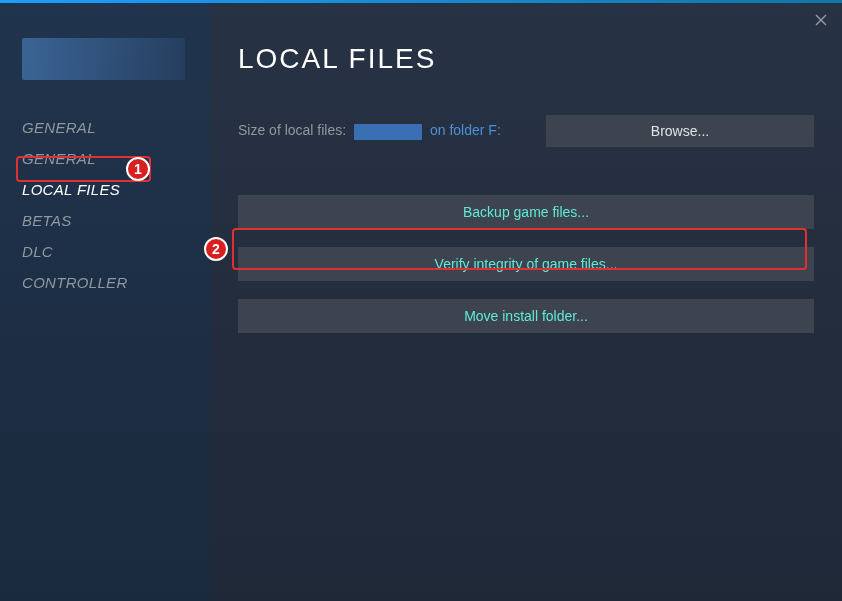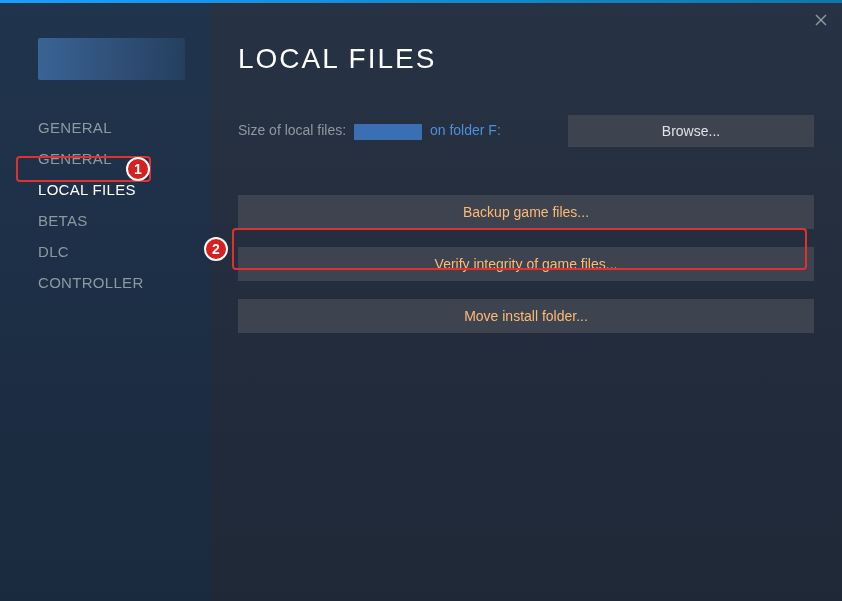--- a/index.html
+++ b/index.html
@@ -22,21 +22,22 @@
     }
     .container {
       display: flex;
       height: calc(100% - 3px);
     }
     .sidebar {
       width: 210px;
       background: #22334a;
       background: linear-gradient(to bottom, #20344d 0%, #1a2a3e 100%);
       padding-top: 35px;
-      padding-left: 16px;
+      padding-left: 0;
+      font-style: italic;
     }
     .game-title-block {
       margin-left: 22px;
       margin-right: 25px;
       height: 42px;
       background: linear-gradient(to right, rgba(70,120,180,0.7), rgba(50,90,140,0.3));
       border-radius: 2px;
       margin-bottom: 32px;
     }
     .nav-item {
@@ -94,37 +95,37 @@
       margin: 0 4px;
       vertical-align: middle;
       border-radius: 1px;
     }
     .size-drive {
       color: #4a90d9;
       font-size: 14px;
     }
     .browse-btn {
       margin-left: auto;
-      width: 246px;
+      width: 268px;
       height: 32px;
       background: #3d4450;
       color: #dfe3e6;
       font-size: 14px;
       border: none;
       cursor: pointer;
       display: flex;
       align-items: center;
       justify-content: center;
     }
     .action-btn {
       display: block;
       width: 100%;
       height: 34px;
       background: #3d4450;
-      color: #fdba74;
+      color: #5eead4;
       font-size: 14px;
       border: none;
       cursor: pointer;
       margin-bottom: 18px;
     }
     .annotation {
       position: absolute;
       border: 2px solid #e03030;
       border-radius: 4px;
       pointer-events: none;

